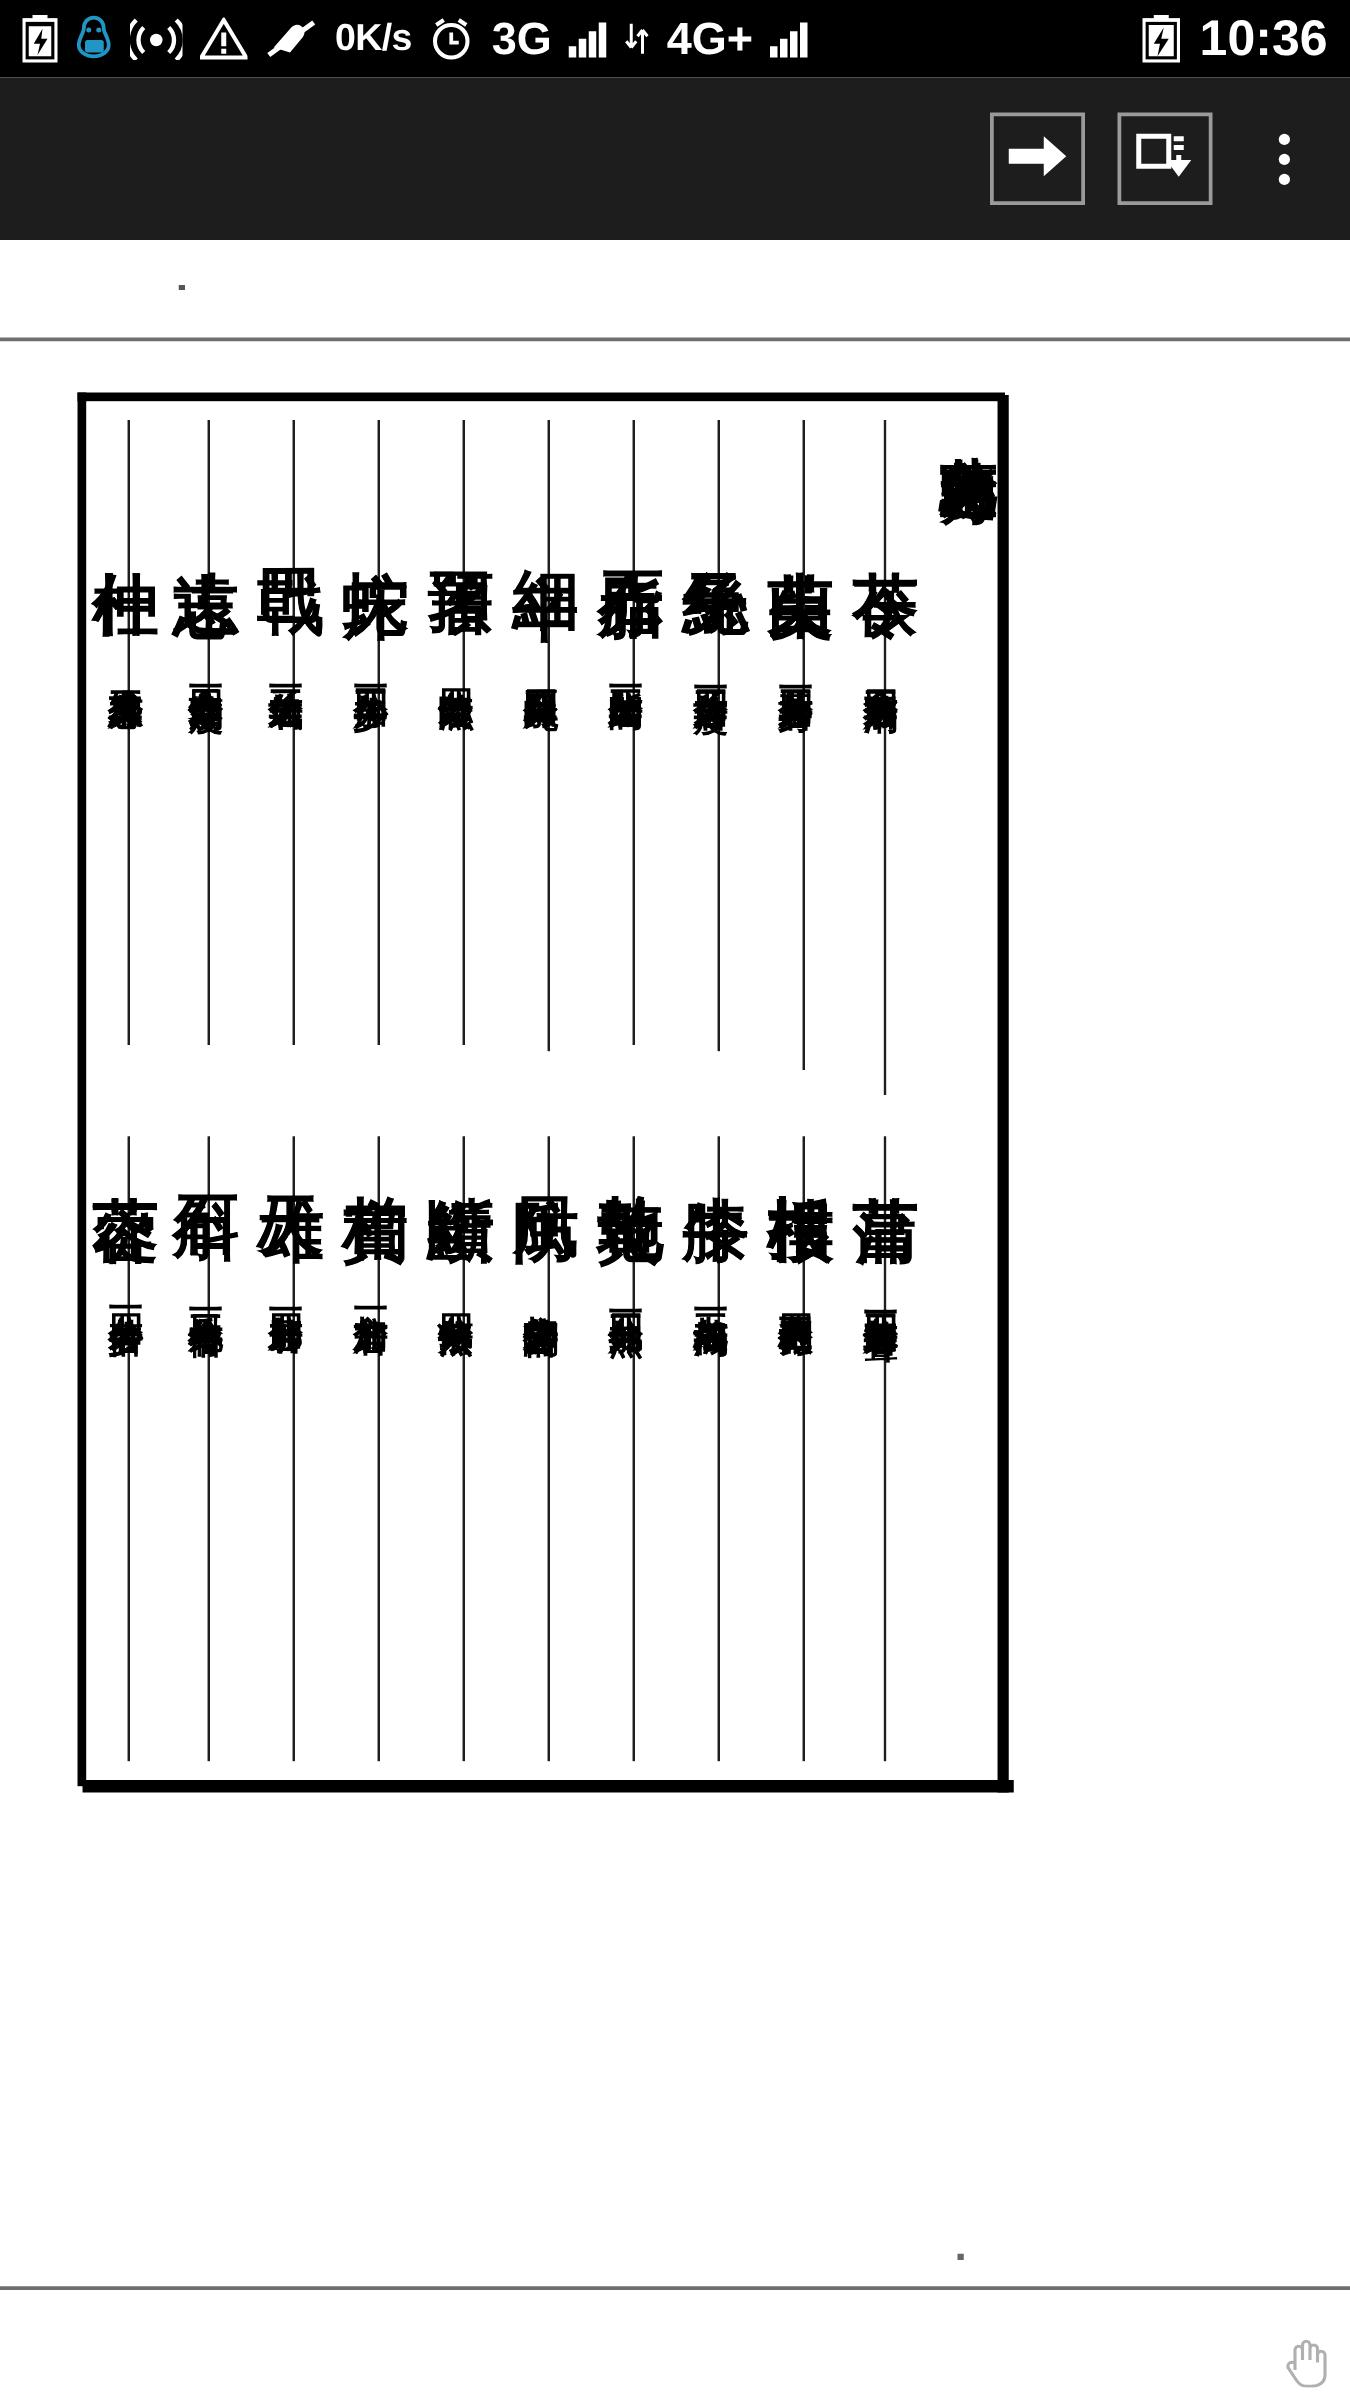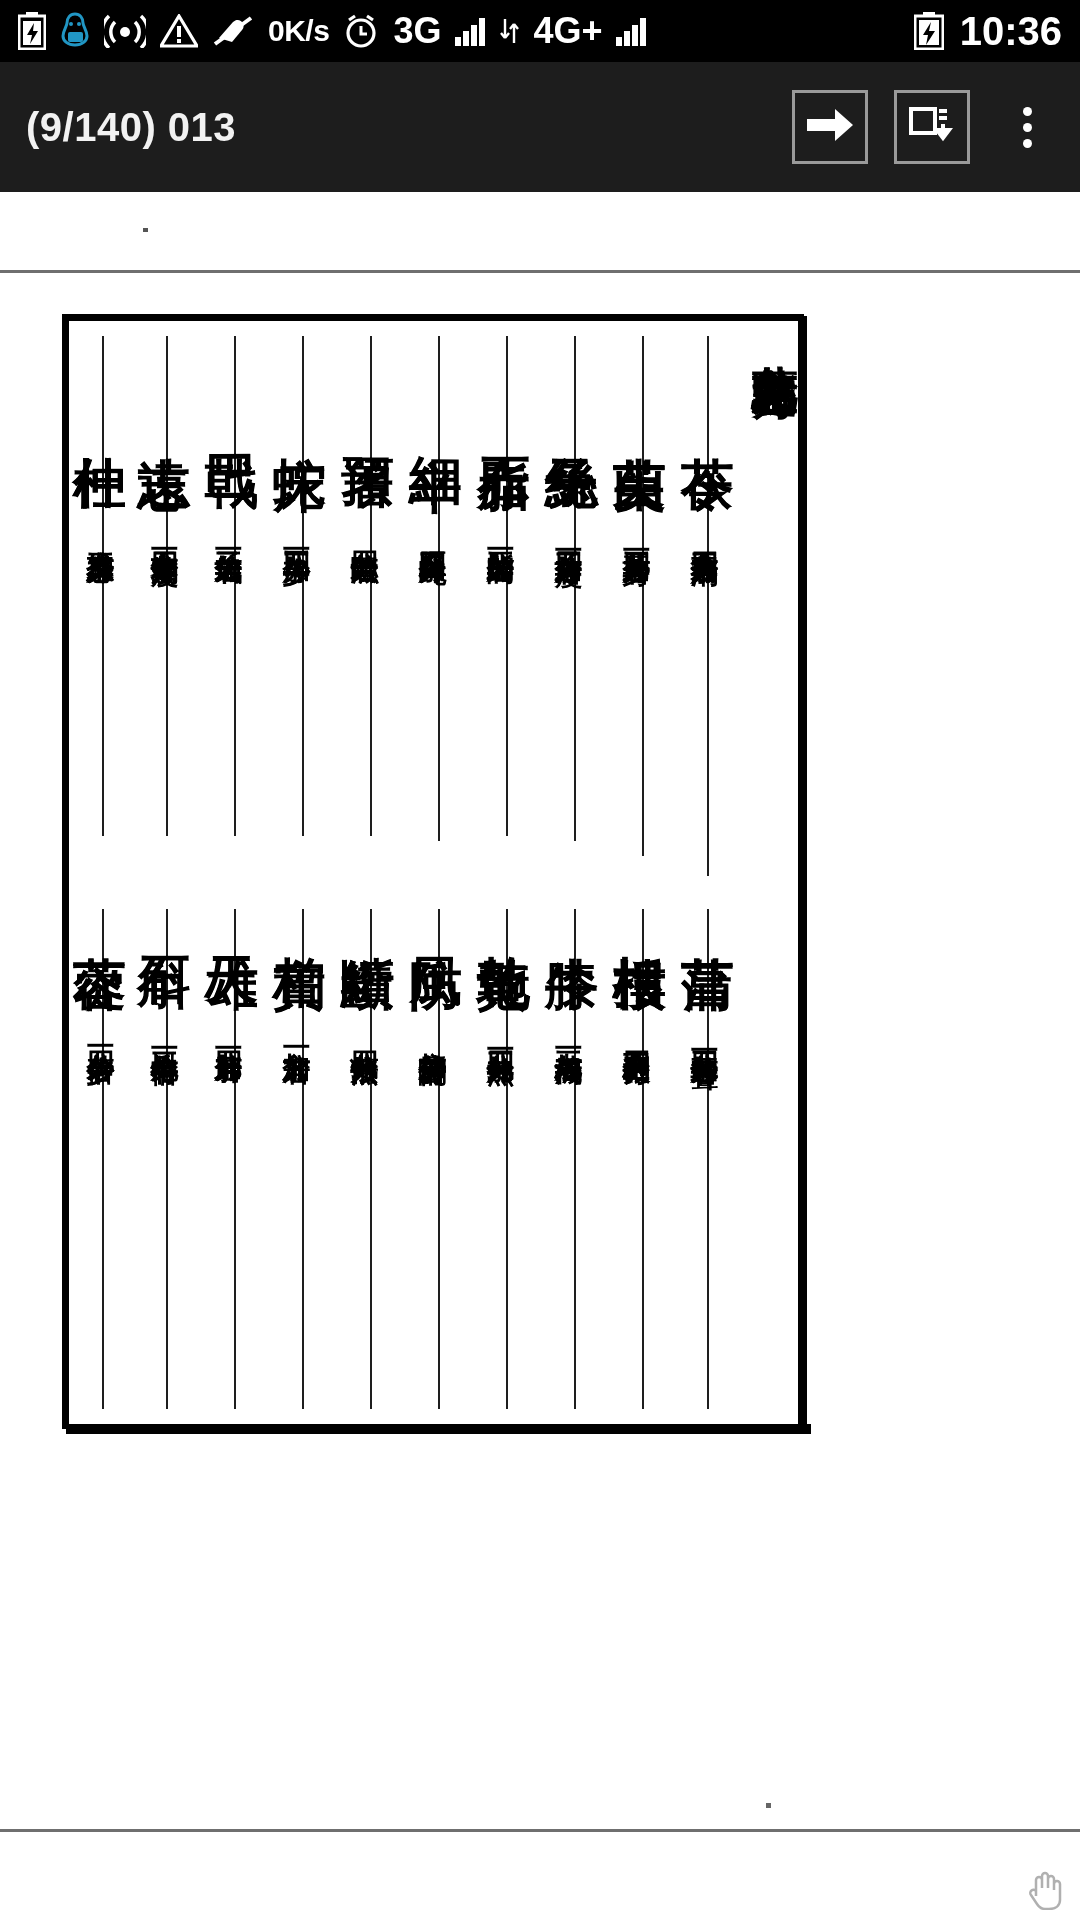--- a/index.html
+++ b/index.html
@@ -208,21 +208,20 @@
           <rect x="1" y="4" width="28" height="33" fill="none" stroke="#fff" stroke-width="3"></rect>
           <rect x="5" y="8" width="20" height="25" fill="#fff"></rect>
           <path d="M17 10 L9 23 h5 l-2 10 l9 -14 h-6 z" fill="#000"></path>
         </svg>
     </span>
     <span id="clock">10:36</span>
   </div>
 </div>
 
 <div id="action-bar">
-  <div id="page-title">(9/140) 013</div>
   <div class="actions">
     <div class="ab-btn">
       <span>
         <svg width="50" height="40" viewBox="0 0 50 40">
             <path d="M2 14 H30 V4 L48 20 L30 36 V26 H2 Z" fill="#ffffff"></path>
           </svg>
       </span>
     </div>
     <div class="ab-btn">
       <span>

